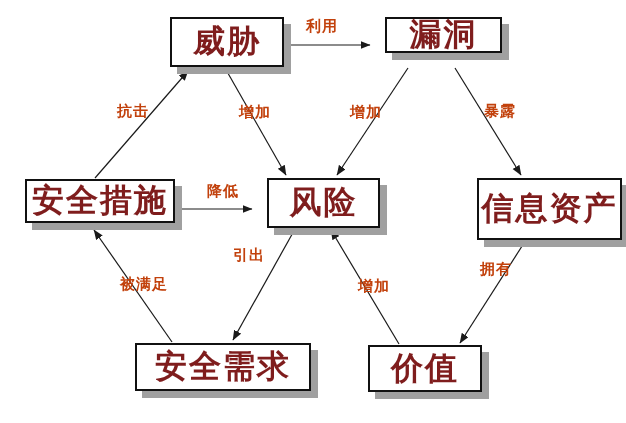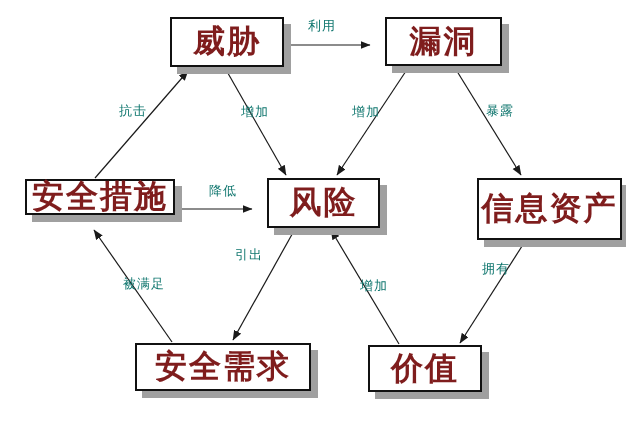--- a/index.html
+++ b/index.html
@@ -33,23 +33,23 @@
     font-size: 32px;
     font-weight: 700;
     color: #7f1d1d;
     letter-spacing: 2px;
     white-space: nowrap;
     margin-left: 12px;
   }
   .edge-label {
     position: absolute;
     transform: translate(-50%, -50%);
-    font-size: 13px;
-    font-weight: 400;
-    color: #0f766e;
+    font-size: 15px;
+    font-weight: 700;
+    color: #c2410c;
     white-space: nowrap;
     letter-spacing: 1px;
   }
 </style>
 </head>
 <body>
 
 <div class="canvas">
   <svg class="edges-svg" xmlns="http://www.w3.org/2000/svg" width="626" height="423" viewBox="0 0 626 423">
     <defs>
@@ -65,22 +65,22 @@
         <line x1="455" y1="68" x2="521" y2="175" stroke="#1a1a1a" stroke-width="1.2" marker-end="url(#arrowhead)"></line>
         <line x1="163" y1="209" x2="252" y2="209" stroke="#1a1a1a" stroke-width="1.2" marker-end="url(#arrowhead)"></line>
         <line x1="172" y1="342" x2="94" y2="230" stroke="#1a1a1a" stroke-width="1.2" marker-end="url(#arrowhead)"></line>
         <line x1="295" y1="229" x2="233" y2="340" stroke="#1a1a1a" stroke-width="1.2" marker-end="url(#arrowhead)"></line>
         <line x1="399" y1="344" x2="331" y2="230" stroke="#1a1a1a" stroke-width="1.2" marker-end="url(#arrowhead)"></line>
         <line x1="533" y1="229" x2="460" y2="343" stroke="#1a1a1a" stroke-width="1.2" marker-end="url(#arrowhead)"></line>
       </g>
   </svg>
   <div id="node-layer">
       <div class="node" style="left: 158px; top: 17px; width: 114px; height: 50px;">威胁</div>
-      <div class="node" style="left: 373px; top: 17px; width: 117px; height: 49px; text-align: right;">漏洞</div>
-      <div class="node" style="left: 13px; top: 179px; width: 150px; height: 36px;">安全措施</div>
+      <div class="node" style="left: 373px; top: 17px; width: 117px; height: 36px; text-align: right;">漏洞</div>
+      <div class="node" style="left: 13px; top: 179px; width: 150px; height: 44px;">安全措施</div>
       <div class="node" style="left: 255px; top: 178px; width: 113px; height: 50px; text-align: center;">风险</div>
       <div class="node" style="left: 465px; top: 178px; width: 145px; height: 62px;">信息资产</div>
       <div class="node" style="left: 123px; top: 343px; width: 176px; height: 48px;">安全需求</div>
       <div class="node" style="left: 356px; top: 345px; width: 114px; height: 47px;">价值</div>
     </div>
   <div id="label-layer">
       <div class="edge-label" style="left: 322px; top: 26px;">利用</div>
       <div class="edge-label" style="left: 133px; top: 111px;">抗击</div>
       <div class="edge-label" style="left: 255px; top: 112px;">增加</div>
       <div class="edge-label" style="left: 366px; top: 112px;">增加</div>

